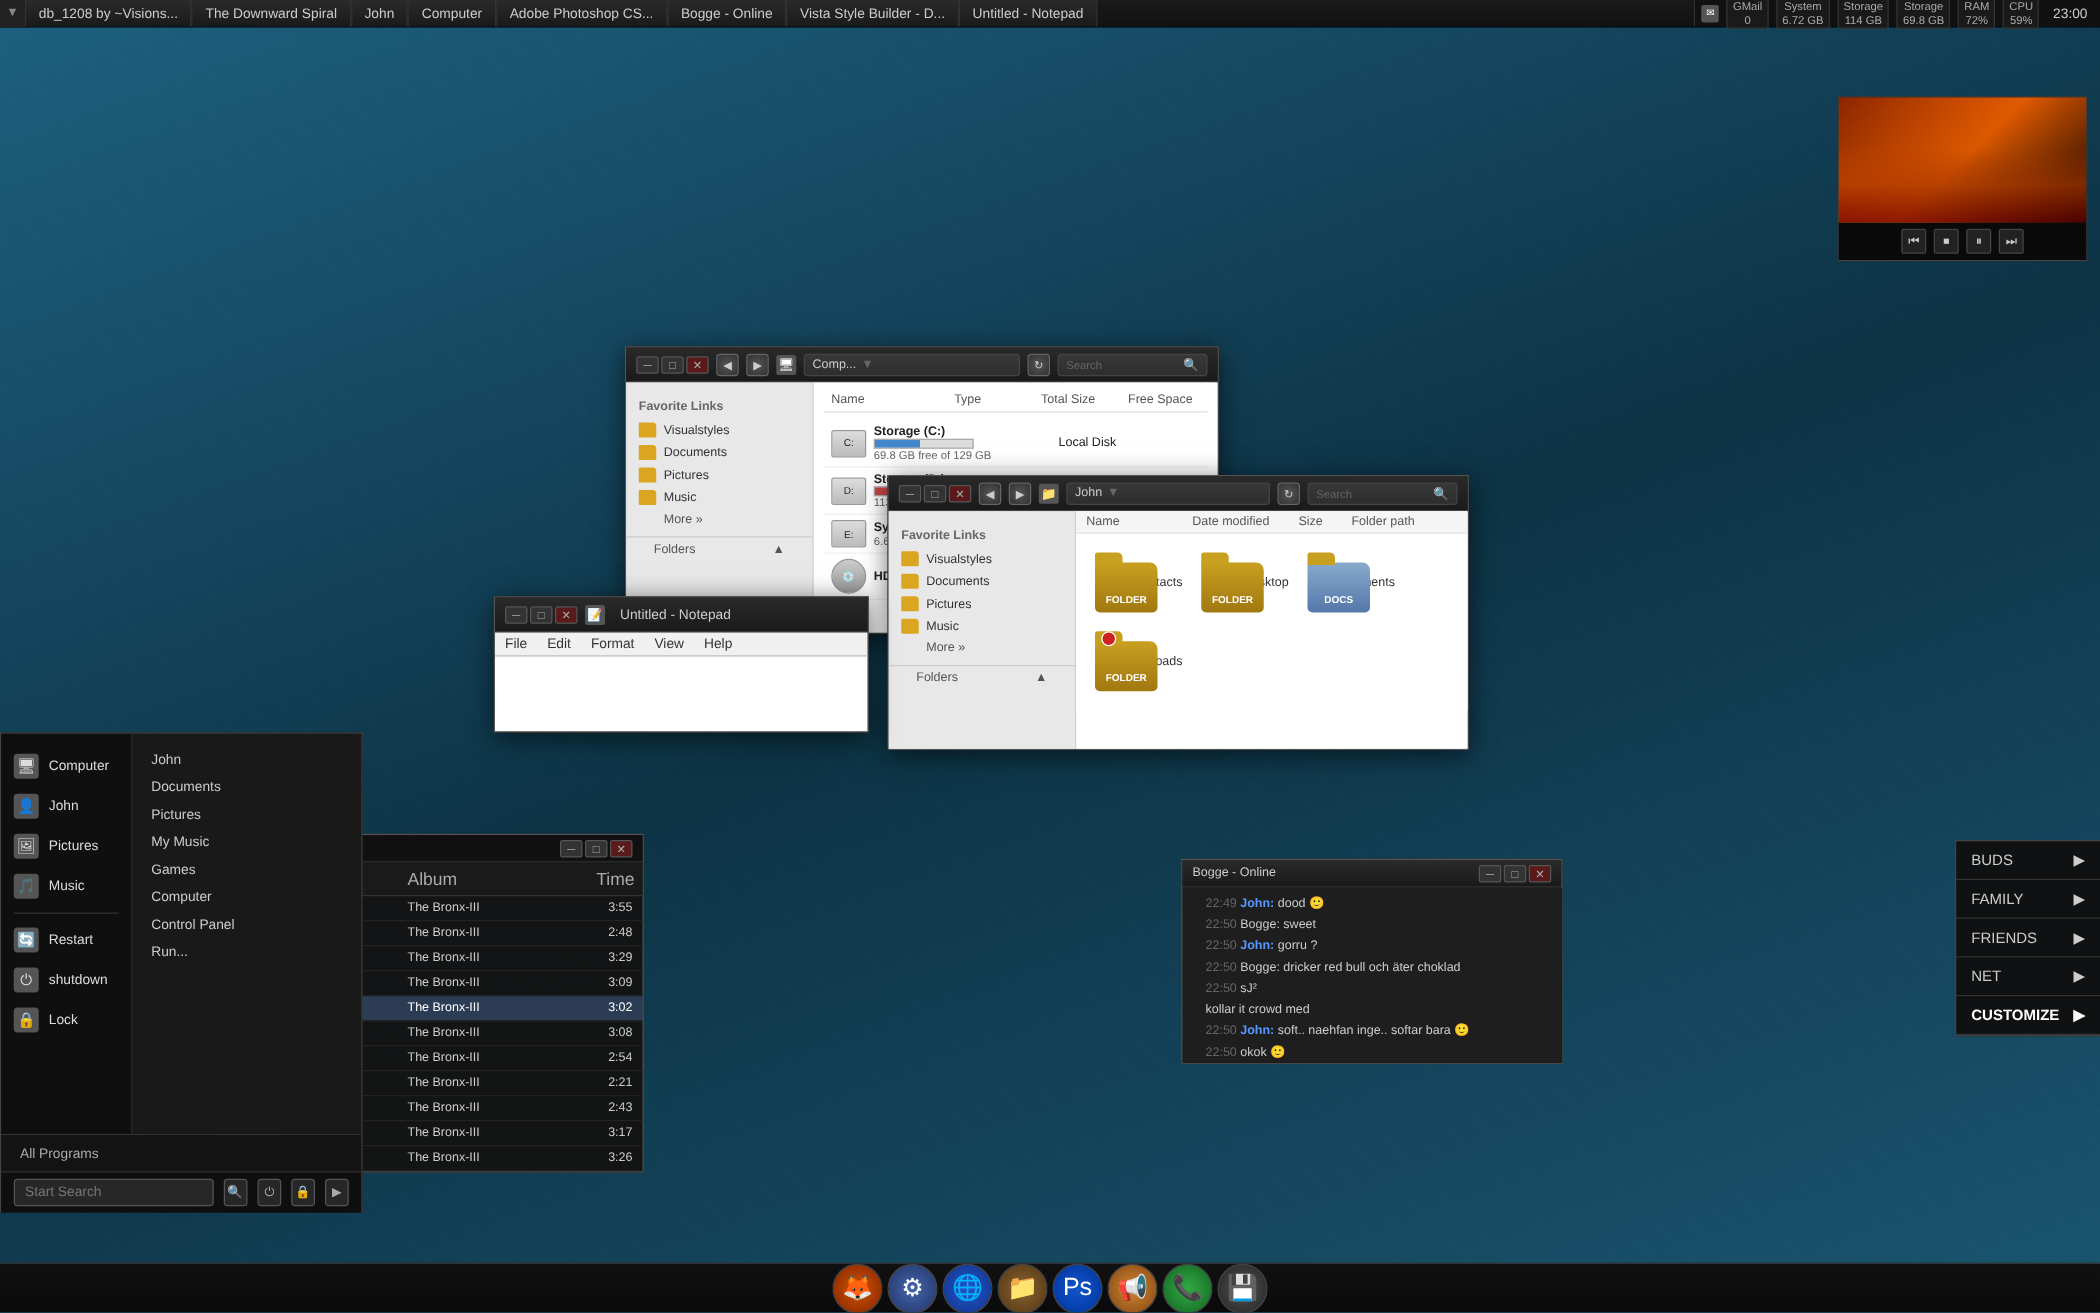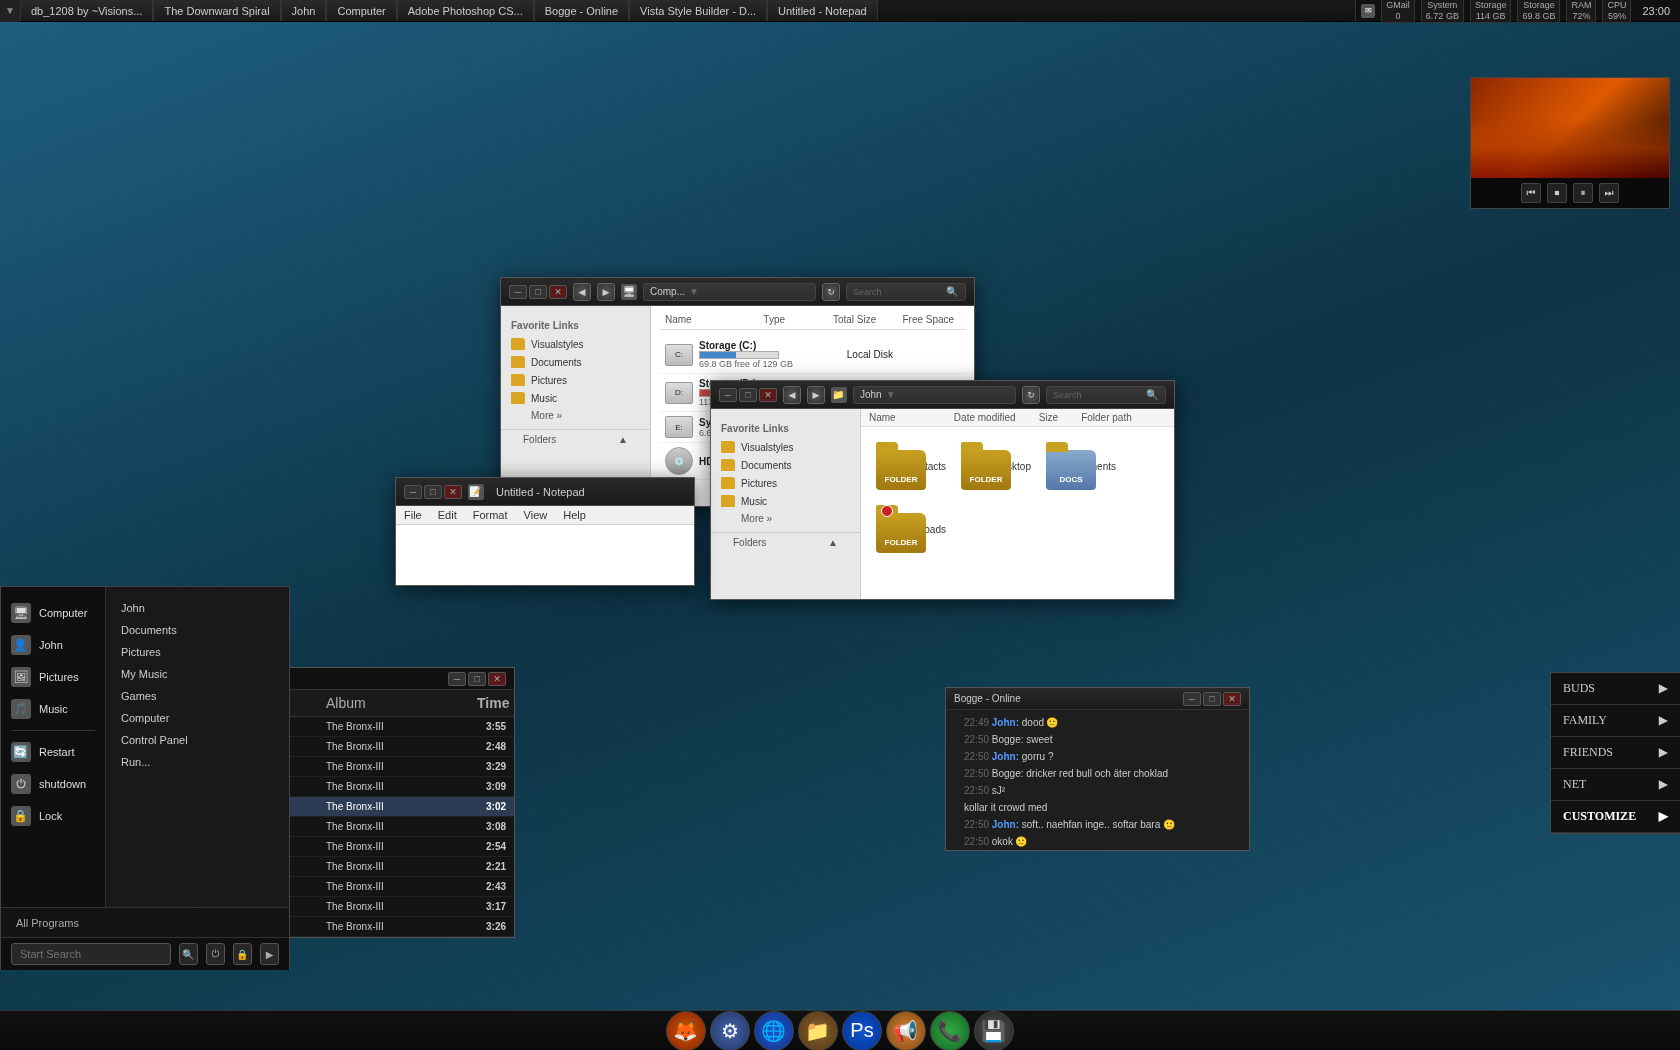--- a/index.html
+++ b/index.html
@@ -689,21 +689,21 @@
 
     .music-col {
       padding: 2px 8px;
       font-size: 14px;
       color: #aaa;
     }
 
     .music-col.title { flex: 2; }
     .music-col.artist { flex: 2; }
     .music-col.album { flex: 2; }
-    .music-col.time { width: 45px; text-align: right; font-weight: bold; }
+    .music-col.time { width: 45px; text-align: right; }
 
     .music-row {
       display: flex;
       padding: 2px 0;
       border-bottom: 1px solid #222;
       cursor: pointer;
     }
     .music-row.active { background: rgba(80,120,180,0.4); }
 
     .music-row .music-col {
@@ -749,25 +749,24 @@
 
     .chat-time { color: #666; }
     .chat-user { color: #5599ff; font-weight: bold; }
     .chat-text { color: #ccc; }
 
     
     .right-menu {
       position: absolute;
       right: 0;
       top: 650px;
-      width: 130px;
+      width: 116px;
       background: rgba(15,15,15,0.97);
       border: 1px solid #444;
       border-right: none;
-      font-family: Liberation Serif, serif;
     }
 
     .right-menu-item {
       display: flex;
       align-items: center;
       justify-content: space-between;
       padding: 8px 12px;
       color: #ccc;
       font-size: 12px;
       cursor: pointer;

